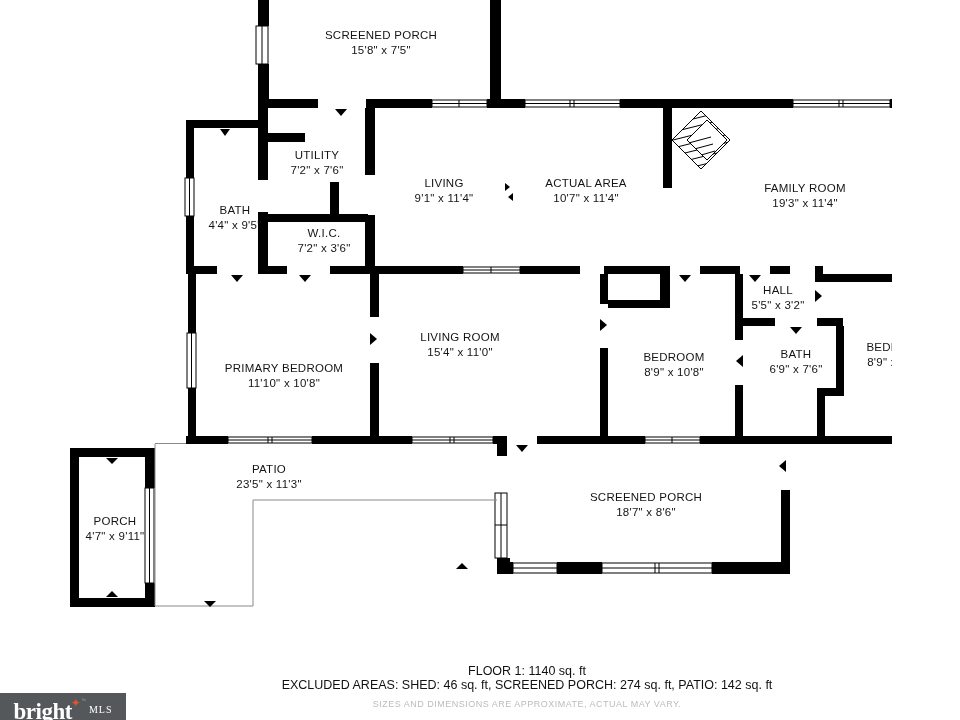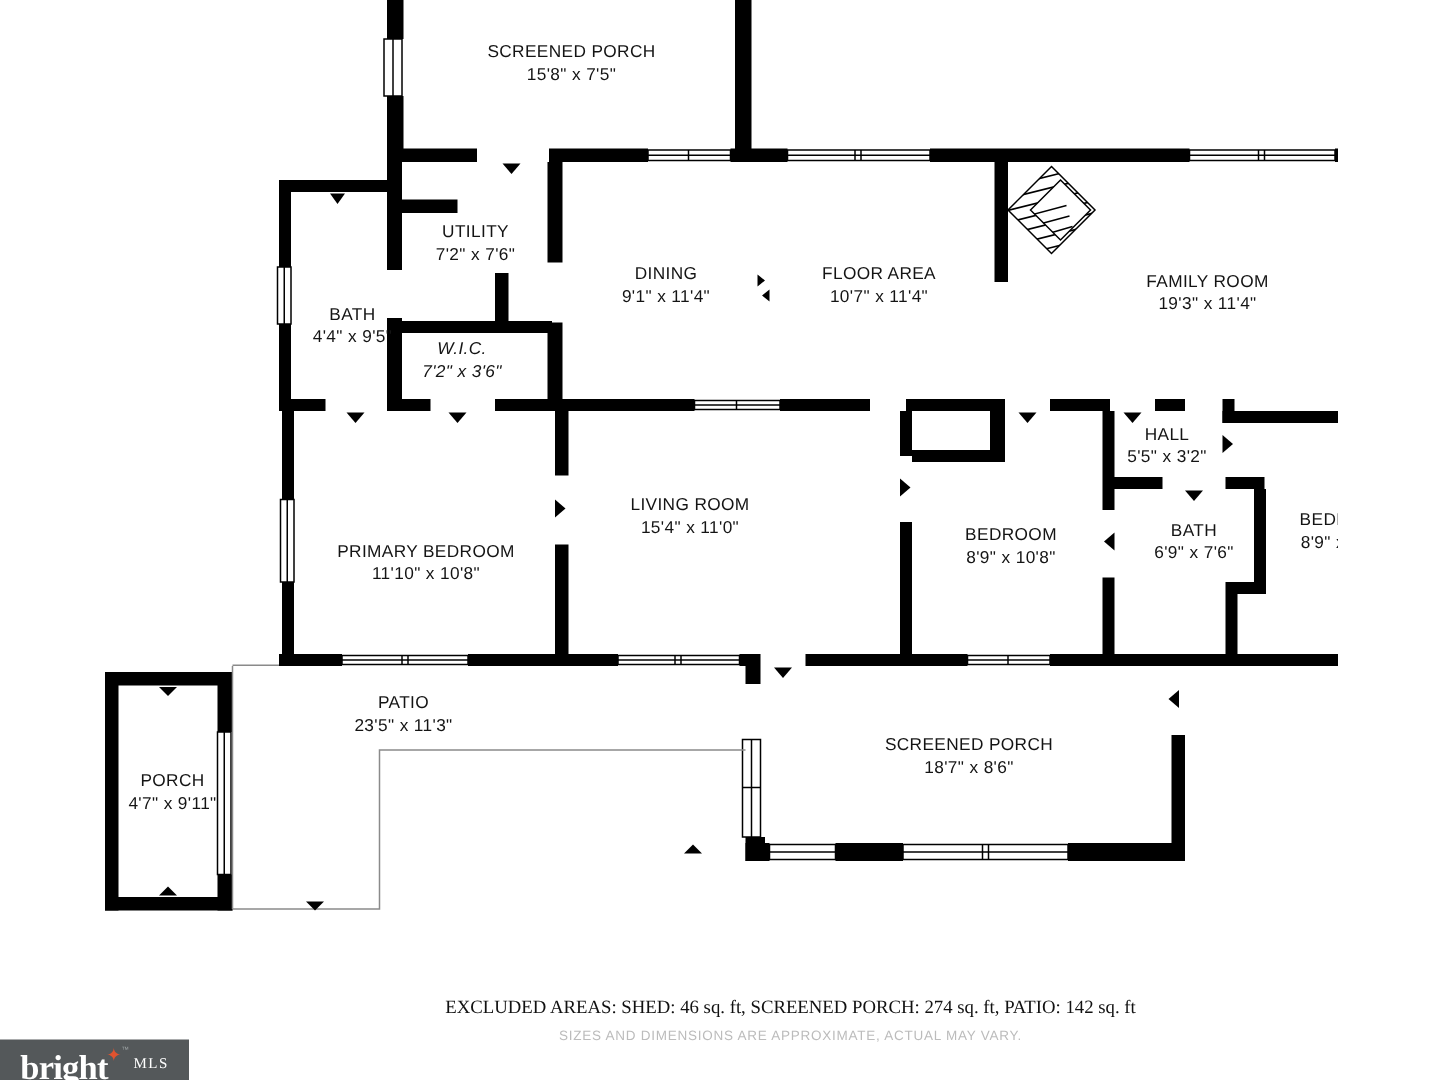--- a/index.html
+++ b/index.html
@@ -7,21 +7,21 @@
          font-family:"Liberation Sans",sans-serif;}
   #plan-svg{position:absolute;left:0;top:0;}
   #room-labels{position:absolute;left:0;top:0;width:960px;height:720px;pointer-events:none;}
   .room-label{position:absolute;transform:translateX(-50%);text-align:center;
               font-size:11.5px;line-height:15px;color:#141414;letter-spacing:.25px;white-space:nowrap;}
   .room-label .rn{font-weight:400;}
   .footer{position:absolute;left:527px;top:664px;transform:translateX(-50%);
           text-align:center;white-space:nowrap;color:#111;}
   .f-total{font-size:13px;font-weight:bold;line-height:15px;}
   .f-floor{font-size:12.5px;line-height:14px;}
-  .f-excluded{font-size:12.5px;line-height:14px;font-family:Liberation Serif, serif;}
+  .f-excluded{font-size:12.5px;line-height:14px;}
   .f-disclaimer{font-size:9px;color:#bcbcbc;letter-spacing:.5px;margin-top:7px;}
   .logo{position:absolute;left:0;top:693px;width:126px;height:27px;background:#54585a;
         overflow:hidden;display:flex;justify-content:center;align-items:flex-start;padding-top:7px;box-sizing:border-box;}
   .logo-text{color:#fff;font-size:23px;font-weight:bold;line-height:1;
              font-family:"Liberation Serif",serif;letter-spacing:-.5px;}
   .logo-star{color:#e0532f;font-size:12px;line-height:1;margin-left:-1px;margin-top:-3px;}
   .logo-tm{color:#9aa0a2;font-size:5px;line-height:1;margin-top:-2px;}
   .logo-mls{color:#fff;font-size:10px;letter-spacing:1px;margin-left:3px;margin-top:4px;
             font-family:"Liberation Serif",serif;}
 </style>
@@ -261,30 +261,30 @@
         <div class="rd">15'8" x 7'5"</div>
       </div>
       <div class="room-label" style="left: 317px; top: 148px;">
         <div class="rn">UTILITY</div>
         <div class="rd">7'2" x 7'6"</div>
       </div>
       <div class="room-label" style="left: 235px; top: 203px;">
         <div class="rn">BATH</div>
         <div class="rd">4'4" x 9'5"</div>
       </div>
-      <div class="room-label" style="left: 308px; top: 226px; font-style: italic;">
+      <div class="room-label" style="left: 324px; top: 226px;">
         <div class="rn">W.I.C.</div>
         <div class="rd">7'2" x 3'6"</div>
       </div>
       <div class="room-label" style="left: 444px; top: 176px;">
-        <div class="rn">DINING</div>
+        <div class="rn">LIVING</div>
         <div class="rd">9'1" x 11'4"</div>
       </div>
       <div class="room-label" style="left: 586px; top: 176px;">
-        <div class="rn">FLOOR AREA</div>
+        <div class="rn">ACTUAL AREA</div>
         <div class="rd">10'7" x 11'4"</div>
       </div>
       <div class="room-label" style="left: 805px; top: 181px;">
         <div class="rn">FAMILY ROOM</div>
         <div class="rd">19'3" x 11'4"</div>
       </div>
       <div class="room-label" style="left: 778px; top: 283px;">
         <div class="rn">HALL</div>
         <div class="rd">5'5" x 3'2"</div>
       </div>
@@ -316,20 +316,21 @@
         <div class="rn">PORCH</div>
         <div class="rd">4'7" x 9'11"</div>
       </div>
       <div class="room-label" style="left: 646px; top: 490px;">
         <div class="rn">SCREENED PORCH</div>
         <div class="rd">18'7" x 8'6"</div>
       </div>
     </div>
 
   <div class="footer">
+    <div class="f-floor">FLOOR 1: 1140 sq. ft</div>
     <div class="f-excluded">EXCLUDED AREAS: SHED: 46 sq. ft, SCREENED PORCH: 274 sq. ft, PATIO: 142 sq. ft</div>
     <div class="f-disclaimer">SIZES AND DIMENSIONS ARE APPROXIMATE, ACTUAL MAY VARY.</div>
   </div>
 
   <div class="logo">
     <span class="logo-text">bright</span>
     <span class="logo-star">✦</span>
     <span class="logo-tm">™</span>
     <span class="logo-mls">MLS</span>
   </div>

